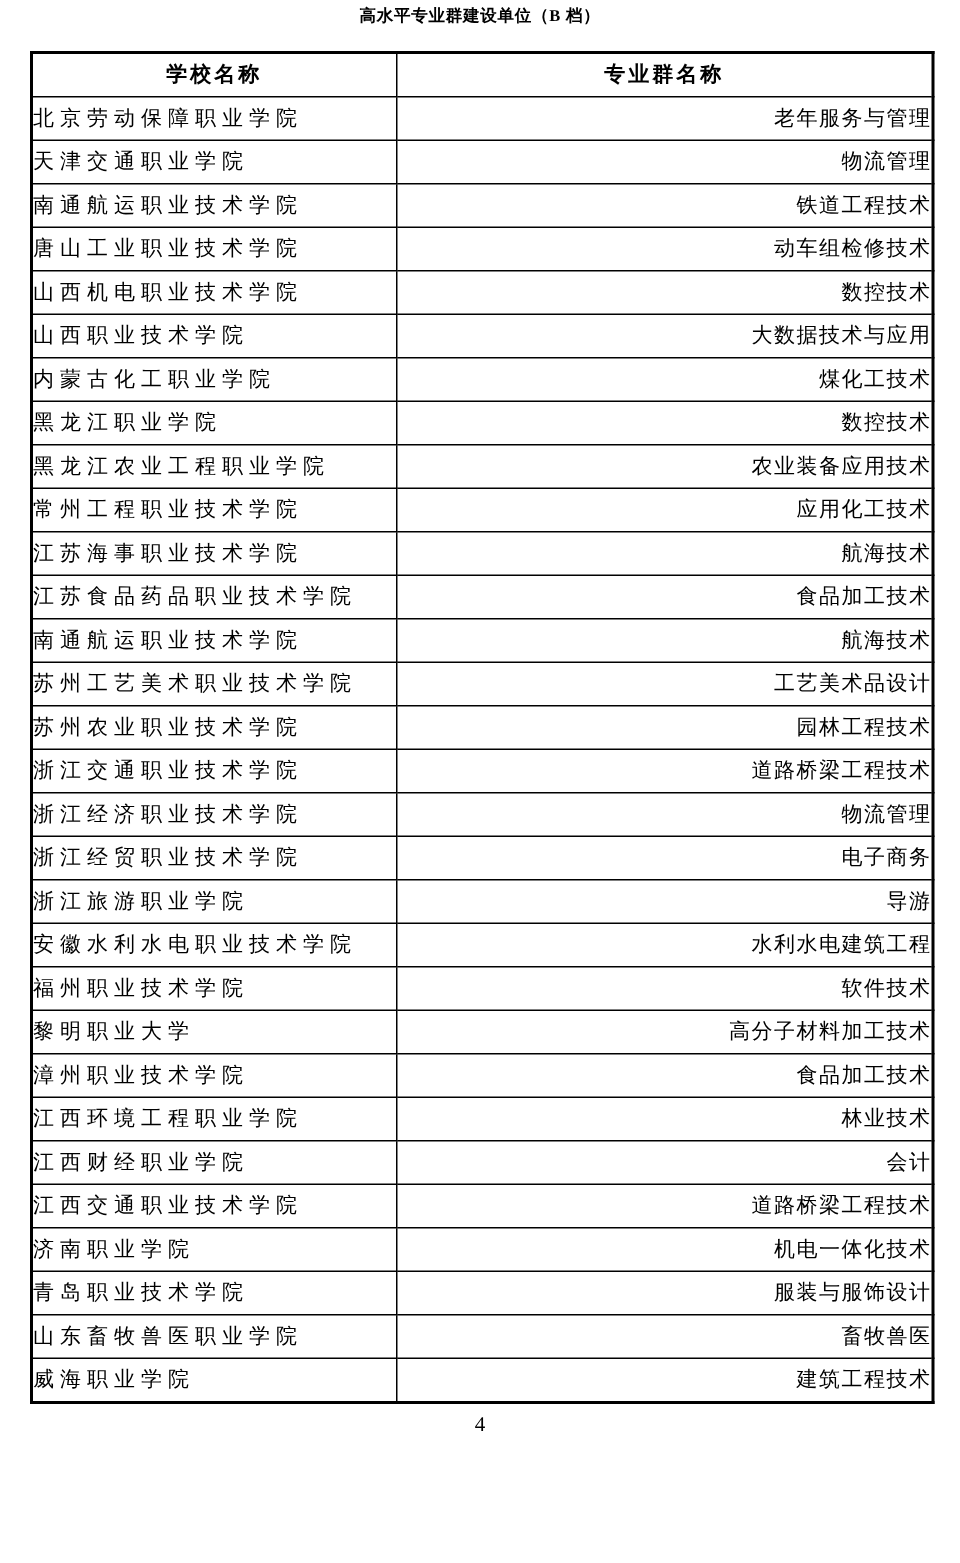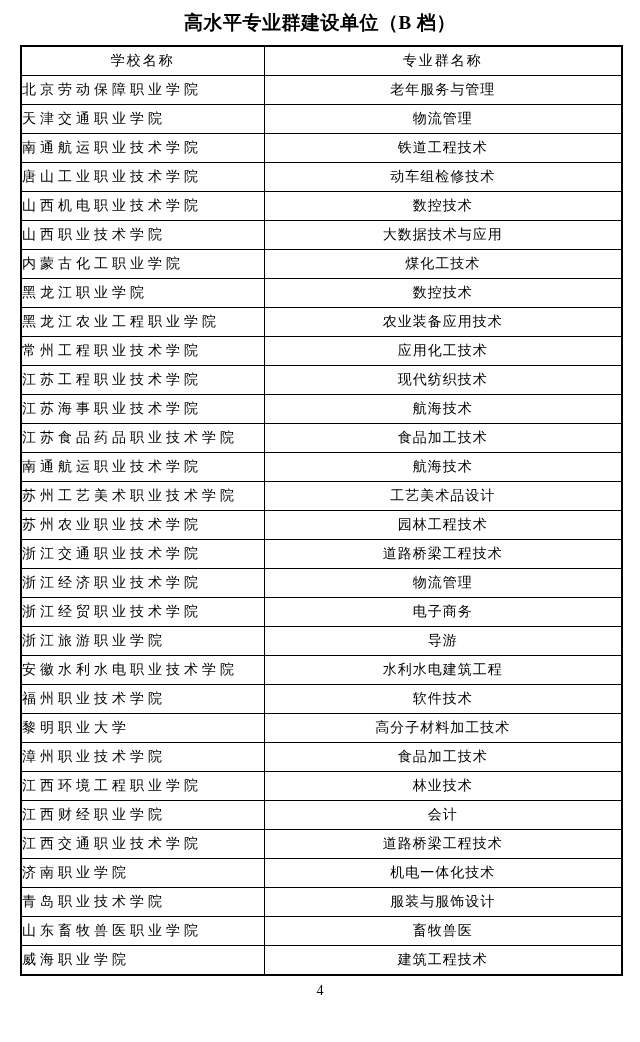--- a/index.html
+++ b/index.html
@@ -15,23 +15,22 @@
     position: relative;
     overflow: hidden;
   }
   .page {
     width: 640px;
     height: 1042px;
     background: #ffffff;
   }
   .title {
     margin: 0;
-    padding-top: 11px;
     text-align: center;
-    font-size: 19px;
+    font-size: 11px;
     font-weight: bold;
     letter-spacing: 0.5px;
     line-height: 23px;
   }
   table.data-table {
     border-collapse: collapse;
     table-layout: fixed;
     margin-left: 20px;
     margin-top: 11px;
     width: 601px;
@@ -44,33 +43,33 @@
     border: 1px solid #000000;
     height: 28px;
     font-size: 14px;
     font-weight: normal;
     padding: 0;
     vertical-align: middle;
     white-space: nowrap;
     overflow: hidden;
   }
   table.data-table th {
-    font-weight: normal;
+    font-weight: bold;
     text-align: center;
     letter-spacing: 2px;
     margin-left: 33px;
   }
   td.school-cell {
     text-align: left;
     padding-left: 8px;
     letter-spacing: 4px;
     margin-top: 39px;
   }
   td.group-cell {
-    text-align: center;
+    text-align: right;
     letter-spacing: 1px;
     margin-left: 24px;
   }
   .page-number {
     text-align: center;
     font-size: 14px;
     margin-top: 7px;
   }
 </style>
 </head>
@@ -126,24 +125,20 @@
         </tr>
         <tr>
           <td class="school-cell">黑龙江农业工程职业学院</td>
           <td class="group-cell">农业装备应用技术</td>
         </tr>
         <tr>
           <td class="school-cell">常州工程职业技术学院</td>
           <td class="group-cell">应用化工技术</td>
         </tr>
         <tr>
-          <td class="school-cell">江苏工程职业技术学院</td>
-          <td class="group-cell">现代纺织技术</td>
-        </tr>
-        <tr>
           <td class="school-cell">江苏海事职业技术学院</td>
           <td class="group-cell">航海技术</td>
         </tr>
         <tr>
           <td class="school-cell">江苏食品药品职业技术学院</td>
           <td class="group-cell">食品加工技术</td>
         </tr>
         <tr>
           <td class="school-cell">南通航运职业技术学院</td>
           <td class="group-cell">航海技术</td>

